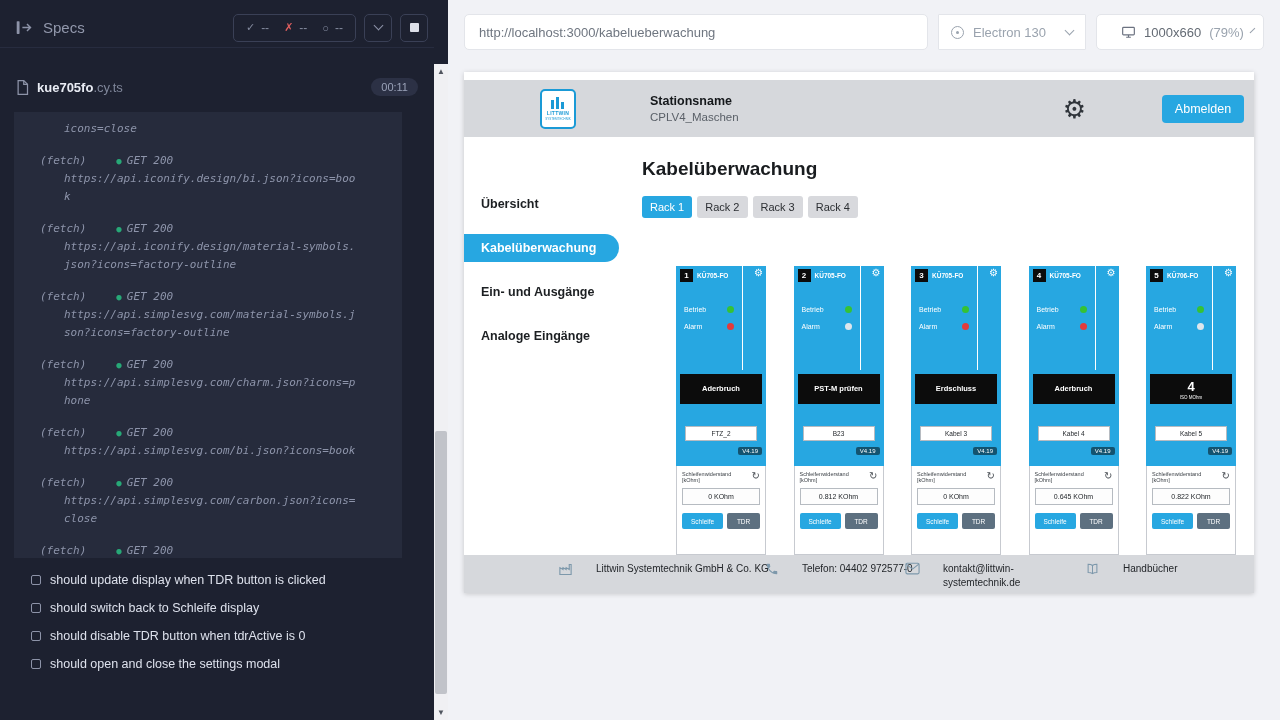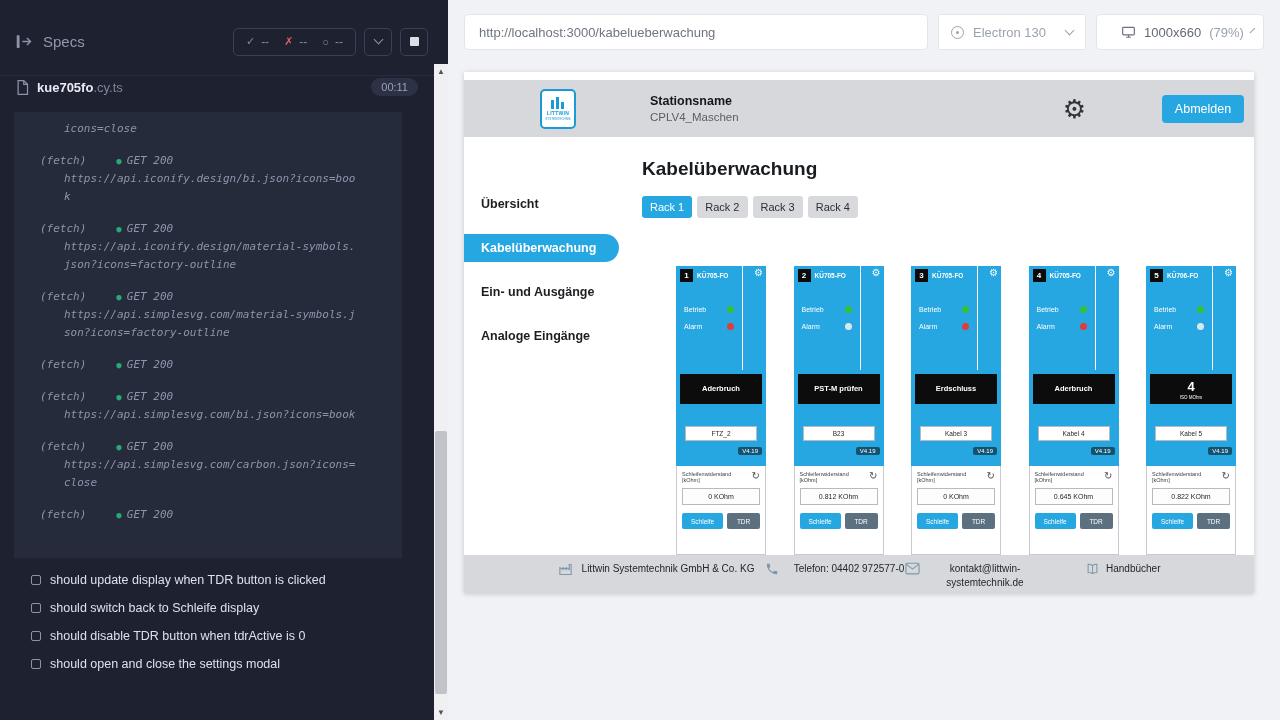--- a/index.html
+++ b/index.html
@@ -1,21 +1,21 @@
 <!DOCTYPE html>
 <html><head>
 <meta charset="utf-8">
 <style>
   * { margin:0; padding:0; box-sizing:border-box; }
   html,body { width:1280px; height:720px; overflow:hidden; }
   body { position:relative; background:#f1f2f6; font-family:"Liberation Sans",sans-serif; }
 
   
   #left-panel { position:absolute; left:0; top:0; width:448px; height:720px; background:#1d2130; }
-  .cy-header { position:absolute; left:0; top:0; width:434px; height:76px; display:flex; align-items:center;
+  .cy-header { position:absolute; left:0; top:0; width:434px; height:48px; display:flex; align-items:center;
                padding:8px 6px 0 16px; border-bottom:1px solid #272c3f; }
   .cy-specs-label { color:#9298ac; font-size:15px; margin-left:10px; }
   .cy-stats { margin-left:auto; display:flex; align-items:center; gap:15px; border:1px solid #3a4056;
               border-radius:5px; padding:6px 12px; }
   .stat { display:flex; gap:6px; font-size:12px; color:#848b9f; align-items:center; }
   .stat .sicon { font-size:11px; }
   .stat .cross { color:#e05f5f; }
   .cy-iconbtn { width:28px; height:28px; border:1px solid #3a4056; border-radius:5px; margin-left:8px;
                 display:flex; align-items:center; justify-content:center; flex:none; }
   .chev { width:7px; height:7px; border-right:1.6px solid #8d93a8; border-bottom:1.6px solid #8d93a8;
@@ -122,21 +122,21 @@
   .refresh { font-size:10px; color:#4a4f55; line-height:1; }
   .value-box { margin-top:5px; height:17px; border:1px solid #b6bbc1; display:flex; align-items:center;
                justify-content:center; font-size:7px; color:#24282c; background:#fdfdfd; }
   .card-btns { display:flex; gap:4px; margin-top:8px; }
   .cbtn { height:16px; display:flex; align-items:center; justify-content:center; color:#fff; font-size:6.5px;
           border-radius:2px; }
   .cbtn.loop { flex:1.25; background:#27a7e1; }
   .cbtn.tdr  { flex:1; background:#5d7080; }
 
   .app-footer { position:absolute; left:0; top:483px; width:790px; height:38px; background:#d6d8dc; }
-  .f-item { position:absolute; top:7px; display:flex; gap:6px; align-items:flex-start;text-align:center; }
+  .f-item { position:absolute; top:7px; display:flex; gap:23px; align-items:flex-start; }
   .f-text { font-size:10px; color:#23262a; line-height:1.35; }
   .f1 { left:94px; }  .f1 .f-text { width:178px; }
   .f2 { left:301px; } .f2 .f-text { width:128px; }
   .f3 { left:441px; } .f3 .f-text { width:118px; }
   .f4 { left:621px; }
 </style>
 </head>
 <body>
 
 <div id="left-panel">
@@ -192,20 +192,21 @@
     <div class="log-entry">
       <div class="log-l1"><span class="tag">(fetch)</span><span class="dot">●</span><span>GET 200</span></div>
       <div class="log-url">https://api.iconify.design/material-symbols.json?icons=factory-outline</div>
     </div>
     <div class="log-entry">
       <div class="log-l1"><span class="tag">(fetch)</span><span class="dot">●</span><span>GET 200</span></div>
       <div class="log-url">https://api.simplesvg.com/material-symbols.json?icons=factory-outline</div>
     </div>
     <div class="log-entry">
       <div class="log-l1"><span class="tag">(fetch)</span><span class="dot">●</span><span>GET 200</span></div>
+      <div class="log-url">https://api.simplesvg.com/charm.json?icons=phone</div>
     </div>
     <div class="log-entry">
       <div class="log-l1"><span class="tag">(fetch)</span><span class="dot">●</span><span>GET 200</span></div>
       <div class="log-url">https://api.simplesvg.com/bi.json?icons=book</div>
     </div>
     <div class="log-entry">
       <div class="log-l1"><span class="tag">(fetch)</span><span class="dot">●</span><span>GET 200</span></div>
       <div class="log-url">https://api.simplesvg.com/carbon.json?icons=close</div>
     </div>
     <div class="log-entry">

